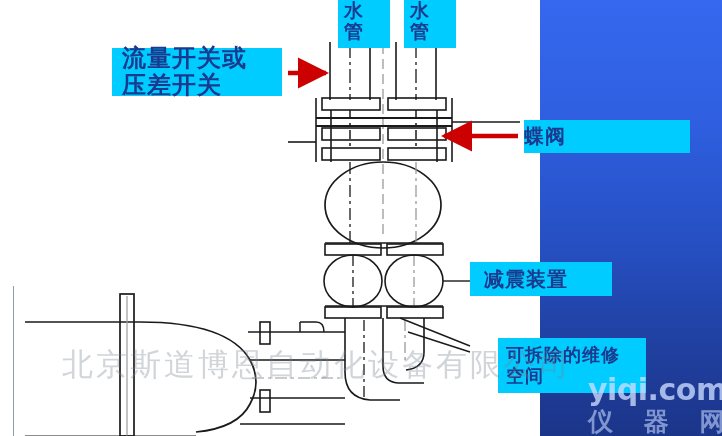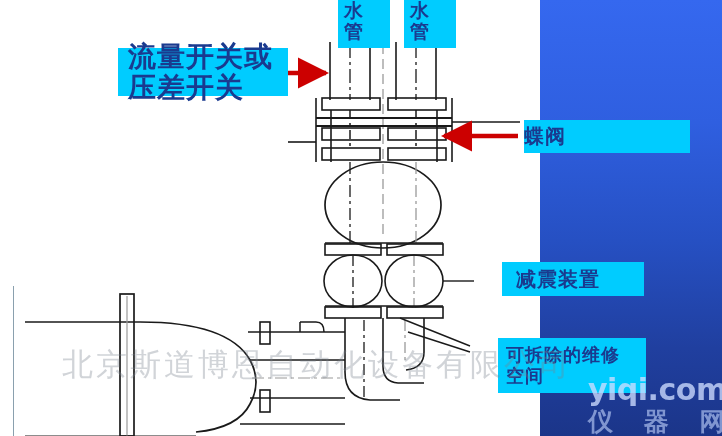--- a/index.html
+++ b/index.html
@@ -51,23 +51,23 @@
     font-weight: bold;
     letter-spacing: 1px;
     line-height: 1.12;
     white-space: pre-line;
     display: flex;
     align-items: center;
     box-sizing: border-box;
   }
   .lbl-pipe1 { left: 338px; top: -6px;  width: 52px;  height: 54px; font-size: 19px; padding-left: 6px; }
   .lbl-pipe2 { left: 404px; top: -6px;  width: 52px;  height: 54px; font-size: 19px; padding-left: 6px; }
-  .lbl-flow  { left: 118px; top: 48px;  width: 170px; height: 48px; font-size: 28px; padding-left: 10px; }
+  .lbl-flow  { left: 112px; top: 48px;  width: 170px; height: 48px; font-size: 24px; padding-left: 10px; }
   .lbl-bfly  { left: 524px; top: 120px; width: 166px; height: 33px; font-size: 20px; padding-left: 0; }
-  .lbl-damp  { left: 470px; top: 262px; width: 142px; height: 34px; font-size: 20px; padding-left: 14px; margin-left: 32px; }
+  .lbl-damp  { left: 470px; top: 262px; width: 142px; height: 34px; font-size: 20px; padding-left: 14px; }
   .lbl-space { left: 498px; top: 338px; width: 148px; height: 55px; font-size: 18px; padding-left: 8px; }
 
   
   #watermark-company {
     position: absolute;
     left: 62px;
     top: 344px;
     font-size: 31px;
     color: rgba(120,130,140,0.34);
     letter-spacing: 3px;

